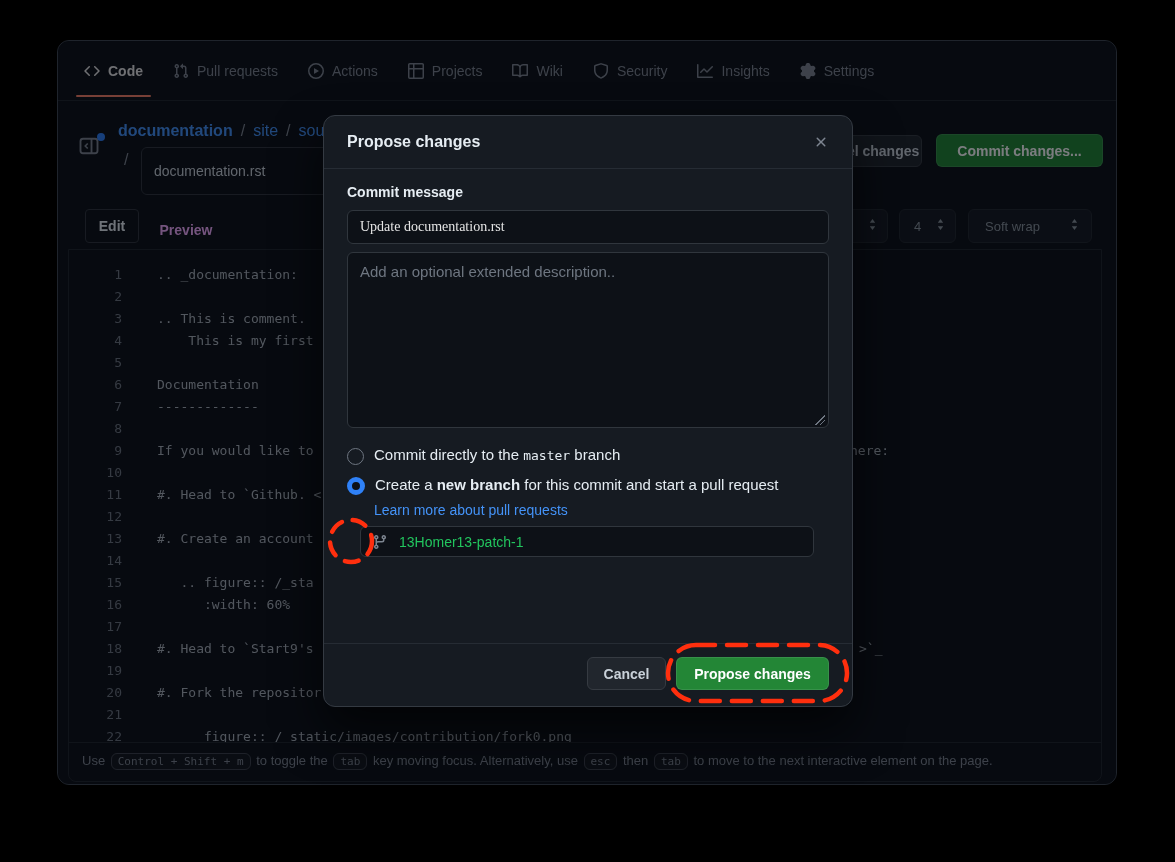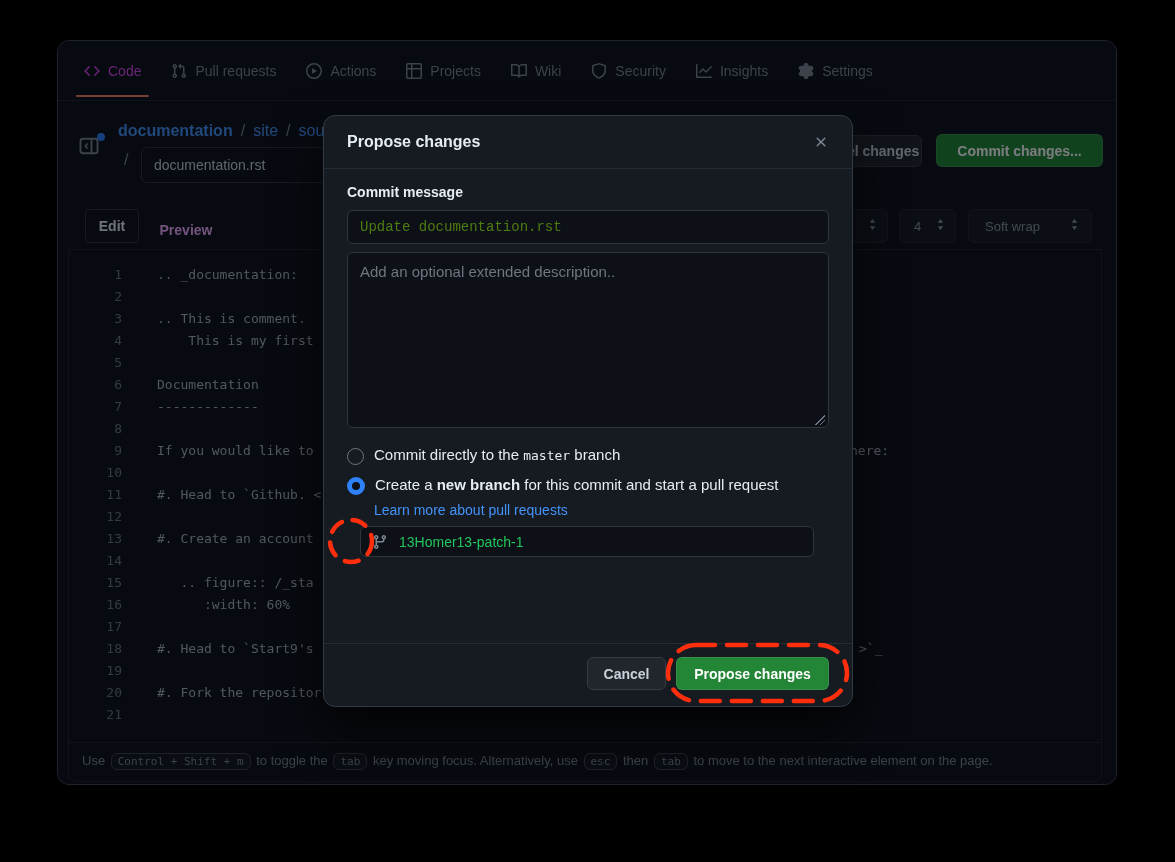--- a/index.html
+++ b/index.html
@@ -6,33 +6,33 @@
     font-family:"Liberation Sans",sans-serif;-webkit-font-smoothing:antialiased;}
   *{box-sizing:border-box;}
   .window{position:absolute;left:57px;top:40px;width:1060px;height:745px;background:#0d1117;
     border:1px solid #1f242c;border-radius:12px;overflow:hidden;}
   
   .nav{position:absolute;left:0;top:0;right:0;height:60px;border-bottom:1px solid #21262d;
     display:flex;align-items:stretch;gap:30px;padding:0 0 0 26px;}
   .nav-item{position:relative;display:flex;align-items:center;gap:8px;color:#7d8590;font-size:14px;cursor:pointer;}
   .nav-item svg{width:16px;height:16px;fill:currentColor;flex:none;}
   .nav-item .lbl{white-space:nowrap;}
-  .nav-item.active{color:#d946ef;font-weight:400;}
+  .nav-item.active{color:#e5e5e5;font-weight:700;}
   .nav-item.active::after{content:"";position:absolute;left:-8px;right:-8px;bottom:3px;height:2px;
     border-radius:2px;background:#f78166;}
   
   .panel-toggle{position:absolute;left:21px;top:95px;width:24px;height:24px;color:#7d8590;cursor:pointer;}
   .panel-toggle svg{width:20px;height:20px;}
   .panel-dot{position:absolute;right:-2px;top:-3px;width:8px;height:8px;border-radius:50%;background:#2f81f7;}
   .crumbs{position:absolute;left:60px;top:81px;display:flex;gap:8px;font-size:16px;align-items:center;}
   .crumb{color:#4493f8;cursor:pointer;}
   .crumb.first{font-weight:700;}
   .crumb-sep{color:#7d8590;}
   .file-slash{position:absolute;left:66px;top:110px;color:#7d8590;font-size:16px;}
-  .file-input{position:absolute;left:83px;top:106px;width:248px;height:36px;background:#0d1117;
+  .file-input{position:absolute;left:83px;top:106px;width:248px;height:48px;background:#0d1117;
     border:1px solid #30363d;border-radius:6px;color:#c9d1d9;font-size:14px;padding:0 12px;
     font-family:"Liberation Sans",sans-serif;}
   .btn{display:flex;align-items:center;justify-content:center;border-radius:6px;font-size:14px;
     font-weight:600;cursor:pointer;white-space:nowrap;}
   .btn-ghost-top{position:absolute;left:752px;top:94px;width:112px;height:32px;background:#21262d;
     border:1px solid #363b42;color:#c9d1d9;}
   .btn-green-top{position:absolute;left:878px;top:93px;width:167px;height:33px;background:#238636;
     border:1px solid rgba(240,246,252,0.1);color:#fff;}
   
   .tab-edit{position:absolute;left:27px;top:168px;width:54px;height:34px;border:1px solid #30363d;
@@ -69,21 +69,21 @@
     color:#e6edf3;display:flex;flex-direction:column;}
   .modal-header{flex:none;height:53px;display:flex;align-items:center;padding:0 18px 0 23px;
     border-bottom:1px solid #262c34;}
   .modal-title{font-size:16px;font-weight:700;}
   .modal-close{margin-left:auto;width:26px;height:26px;display:flex;align-items:center;justify-content:center;
     color:#7d8590;cursor:pointer;border-radius:6px;}
   .modal-close svg{width:16px;height:16px;fill:currentColor;}
   .modal-body{flex:1;padding:15px 23px 0;}
   .fld-label{font-size:14px;font-weight:700;height:18px;}
   .txt-input{margin-top:8px;width:100%;height:34px;background:#0d1117;border:1px solid #30363d;
-    border-radius:6px;color:#4d7c0f;font-size:14px;padding:0 12px;font-family:Liberation Mono, monospace;}
+    border-radius:6px;color:#e5e5e5;font-size:14px;padding:0 12px;font-family:Liberation Serif, serif;}
   .fld-label.second{margin-top:24px;}
   .desc-wrap{position:relative;margin-top:8px;}
   .desc-area{width:100%;height:176px;background:#0d1117;border:1px solid #30363d;border-radius:6px;
     color:#e6edf3;font-size:15px;padding:10px 12px;resize:none;font-family:"Liberation Sans",sans-serif;}
   .desc-area::placeholder{color:#6e7681;}
   .resize-corner{position:absolute;right:4px;bottom:7px;width:10px;height:10px;pointer-events:none;
     background:linear-gradient(135deg,transparent 50%,#6e7681 50%,#6e7681 58%,transparent 58%,transparent 72%,#6e7681 72%,#6e7681 80%,transparent 80%);}
   .radio-row{display:flex;align-items:flex-start;gap:10px;cursor:pointer;}
   .radio-row.r1{margin-top:14px;height:22px;}
   .radio-row.r2{margin-top:8px;height:22px;}
@@ -220,20 +220,21 @@
         <div class="cl"><span class="ln">12</span><span class="ct"></span></div>
         <div class="cl"><span class="ln">13</span><span class="ct">#. Create an account</span></div>
         <div class="cl"><span class="ln">14</span><span class="ct"></span></div>
         <div class="cl"><span class="ln">15</span><span class="ct">   .. figure:: /_sta</span></div>
         <div class="cl"><span class="ln">16</span><span class="ct">      :width: 60%</span></div>
         <div class="cl"><span class="ln">17</span><span class="ct"></span></div>
         <div class="cl"><span class="ln">18</span><span class="ct">#. Head to `Start9's</span></div>
         <div class="cl"><span class="ln">19</span><span class="ct"></span></div>
         <div class="cl"><span class="ln">20</span><span class="ct">#. Fork the repositor</span></div>
         <div class="cl"><span class="ln">21</span><span class="ct"></span></div>
+        <div class="cl"><span class="ln">22</span><span class="ct">      figure:: /_static/images/contribution/fork0.png</span></div>
         <span class="frag" style="top: 190px; left: 781px;">here:</span>
         <span class="frag" style="top: 388px; left: 790px;">&gt;`_</span>
       </div>
     <div class="statusbar" id="statusbar-text"><span>Use</span> <kbd>Control + Shift + m</kbd> <span>to toggle the</span> <kbd>tab</kbd> <span>key moving focus. Alternatively, use</span> <kbd>esc</kbd> <span>then</span> <kbd>tab</kbd> <span>to move to the next interactive element on the page.</span> </div>
   </div>
 
   <div class="overlay"></div>
 </div>
 
 <div class="modal">

